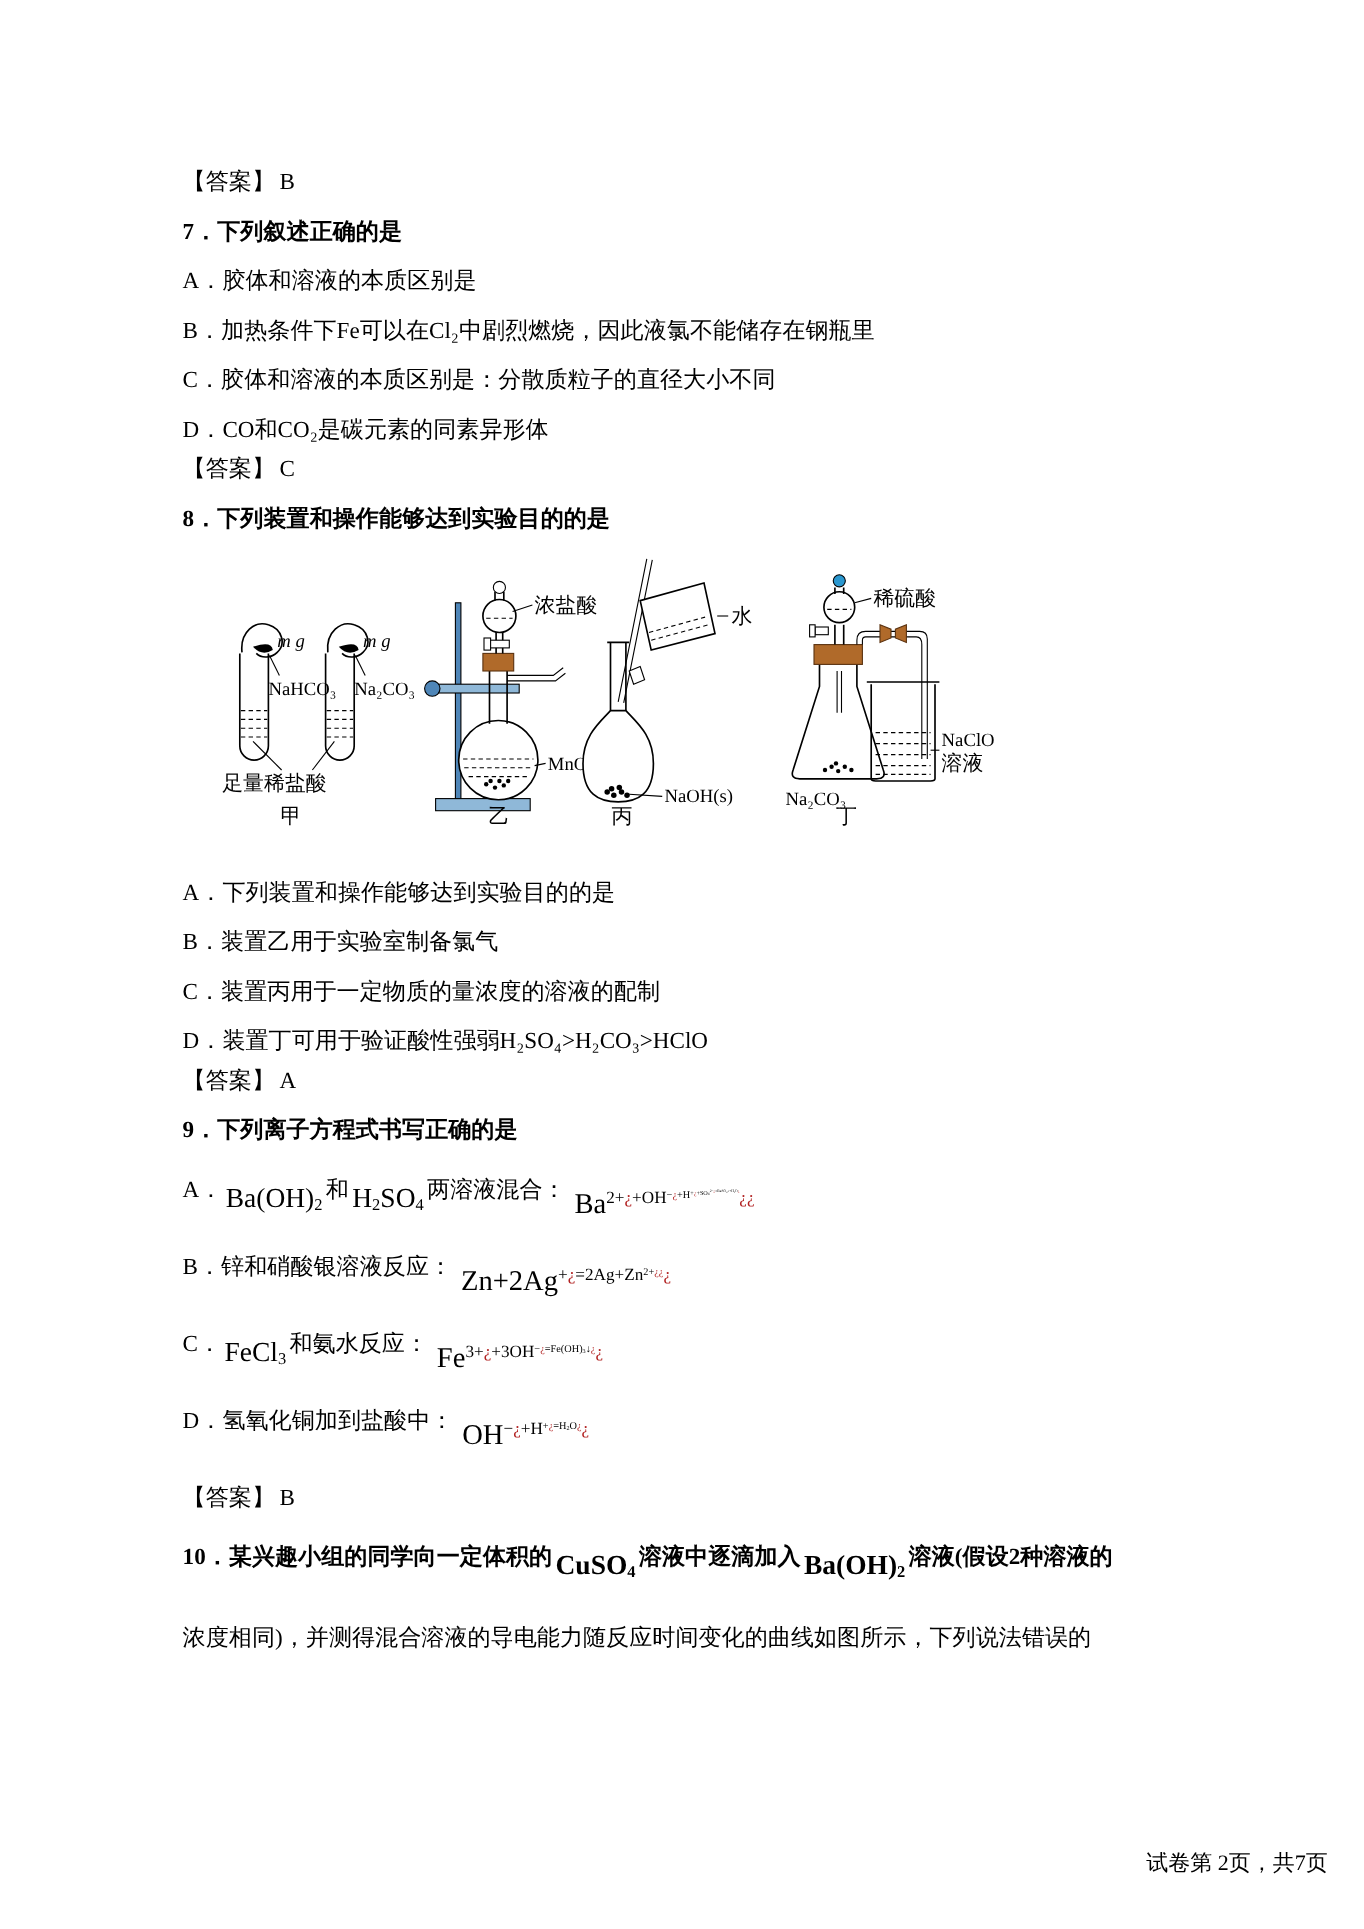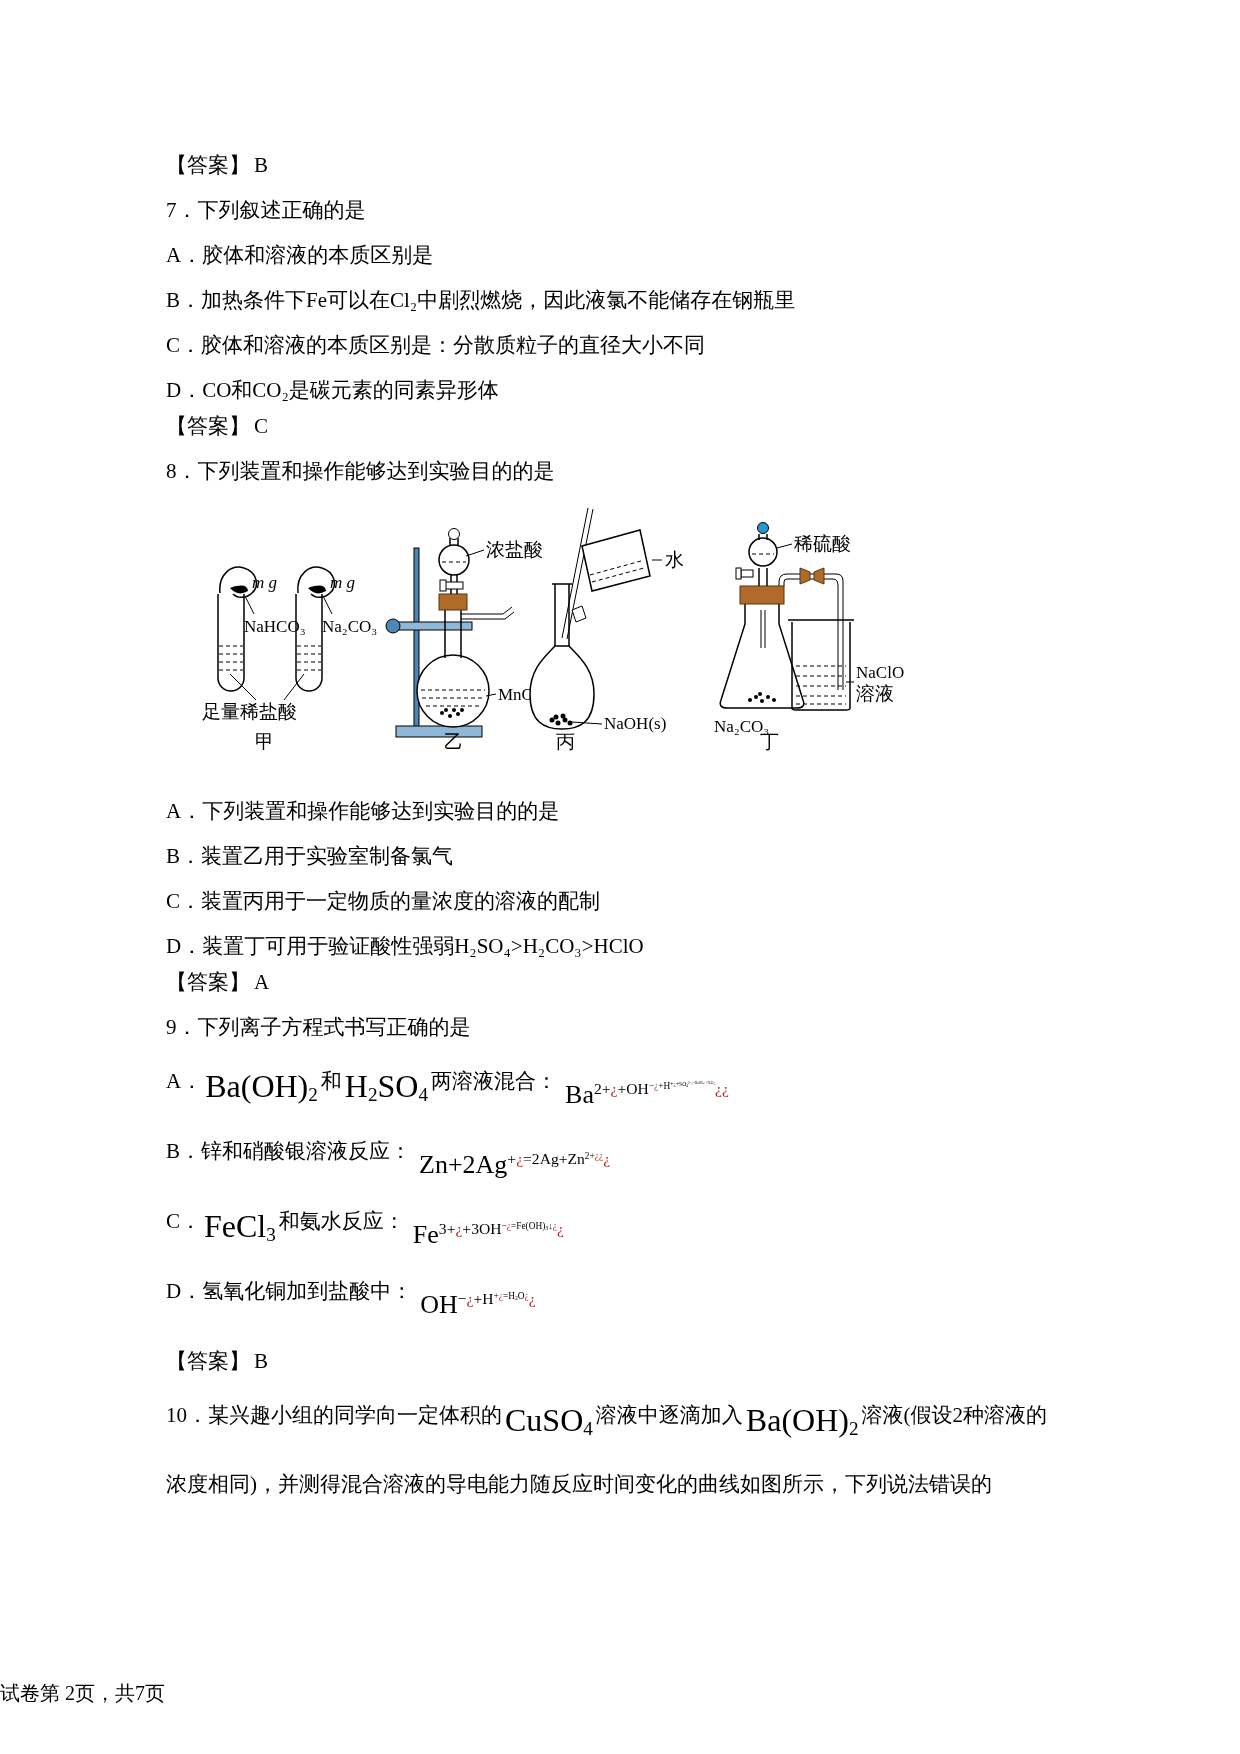--- a/index.html
+++ b/index.html
@@ -4,39 +4,39 @@
 <style>
   html,body{margin:0;padding:0;background:#ffffff;}
   body{
     width:1240px;height:1754px;position:relative;
     font-family:"Liberation Serif","DejaVu Serif",serif;
     color:#000;font-size:21px;
   }
   .content{position:absolute;left:166px;top:150px;width:920px;}
   .line{line-height:30px;}
   .ansline{margin-top:6px;line-height:30px;}
-  .qtitle{margin-top:15px;line-height:30px;}
+  .qtitle{margin-top:15px;line-height:30px;font-weight:bold;}
   .opt{margin-top:15px;line-height:30px;}
   .olabel{display:inline-block;min-width:34px;}
   .figwrap{margin-top:12px;margin-left:34px;height:256px;}
   .ln{fill:none;stroke:#000;stroke-width:1.5;}
   .lnt{fill:none;stroke:#000;stroke-width:1;}
   .dash{fill:none;stroke:#000;stroke-width:1;stroke-dasharray:4 3;}
   .dot{fill:#000;stroke:none;}
   .fm{font-family:"Liberation Serif","DejaVu Serif",serif;font-size:17px;}
   .fc{font-family:"Liberation Serif","DejaVu Serif",serif;font-size:19px;}
   .it{font-style:italic;}
   .eqrow{margin-top:22px;line-height:34px;}
-  .dm{font-size:32px;vertical-align:-9px;margin:0 3px;}
+  .dm{font-size:25px;vertical-align:-9px;margin:0 3px;}
   .eq{font-size:26px;vertical-align:-15px;margin-left:8px;}
   .eq sup,.dm sup{font-size:60%;vertical-align:0.55em;line-height:0;}
   .eq sub,.dm sub{font-size:60%;vertical-align:-0.2em;line-height:0;}
   .iq{color:#b22222;}
   .q10line2{margin-top:34px;line-height:30px;}
-  .footer{position:absolute;left:0;top:1680px;width:1207px;text-align:left;font-size:20px;}
+  .footer{position:absolute;left:0;top:1680px;width:1207px;text-align:right;font-size:20px;}
   .alabel{letter-spacing:0;}
   .avalue{margin-left:4px;}
 </style>
 </head>
 <body>
 
 <div class="content">
 
   <div class="line">
     <span class="alabel">【答案】</span><span class="avalue">B</span>

